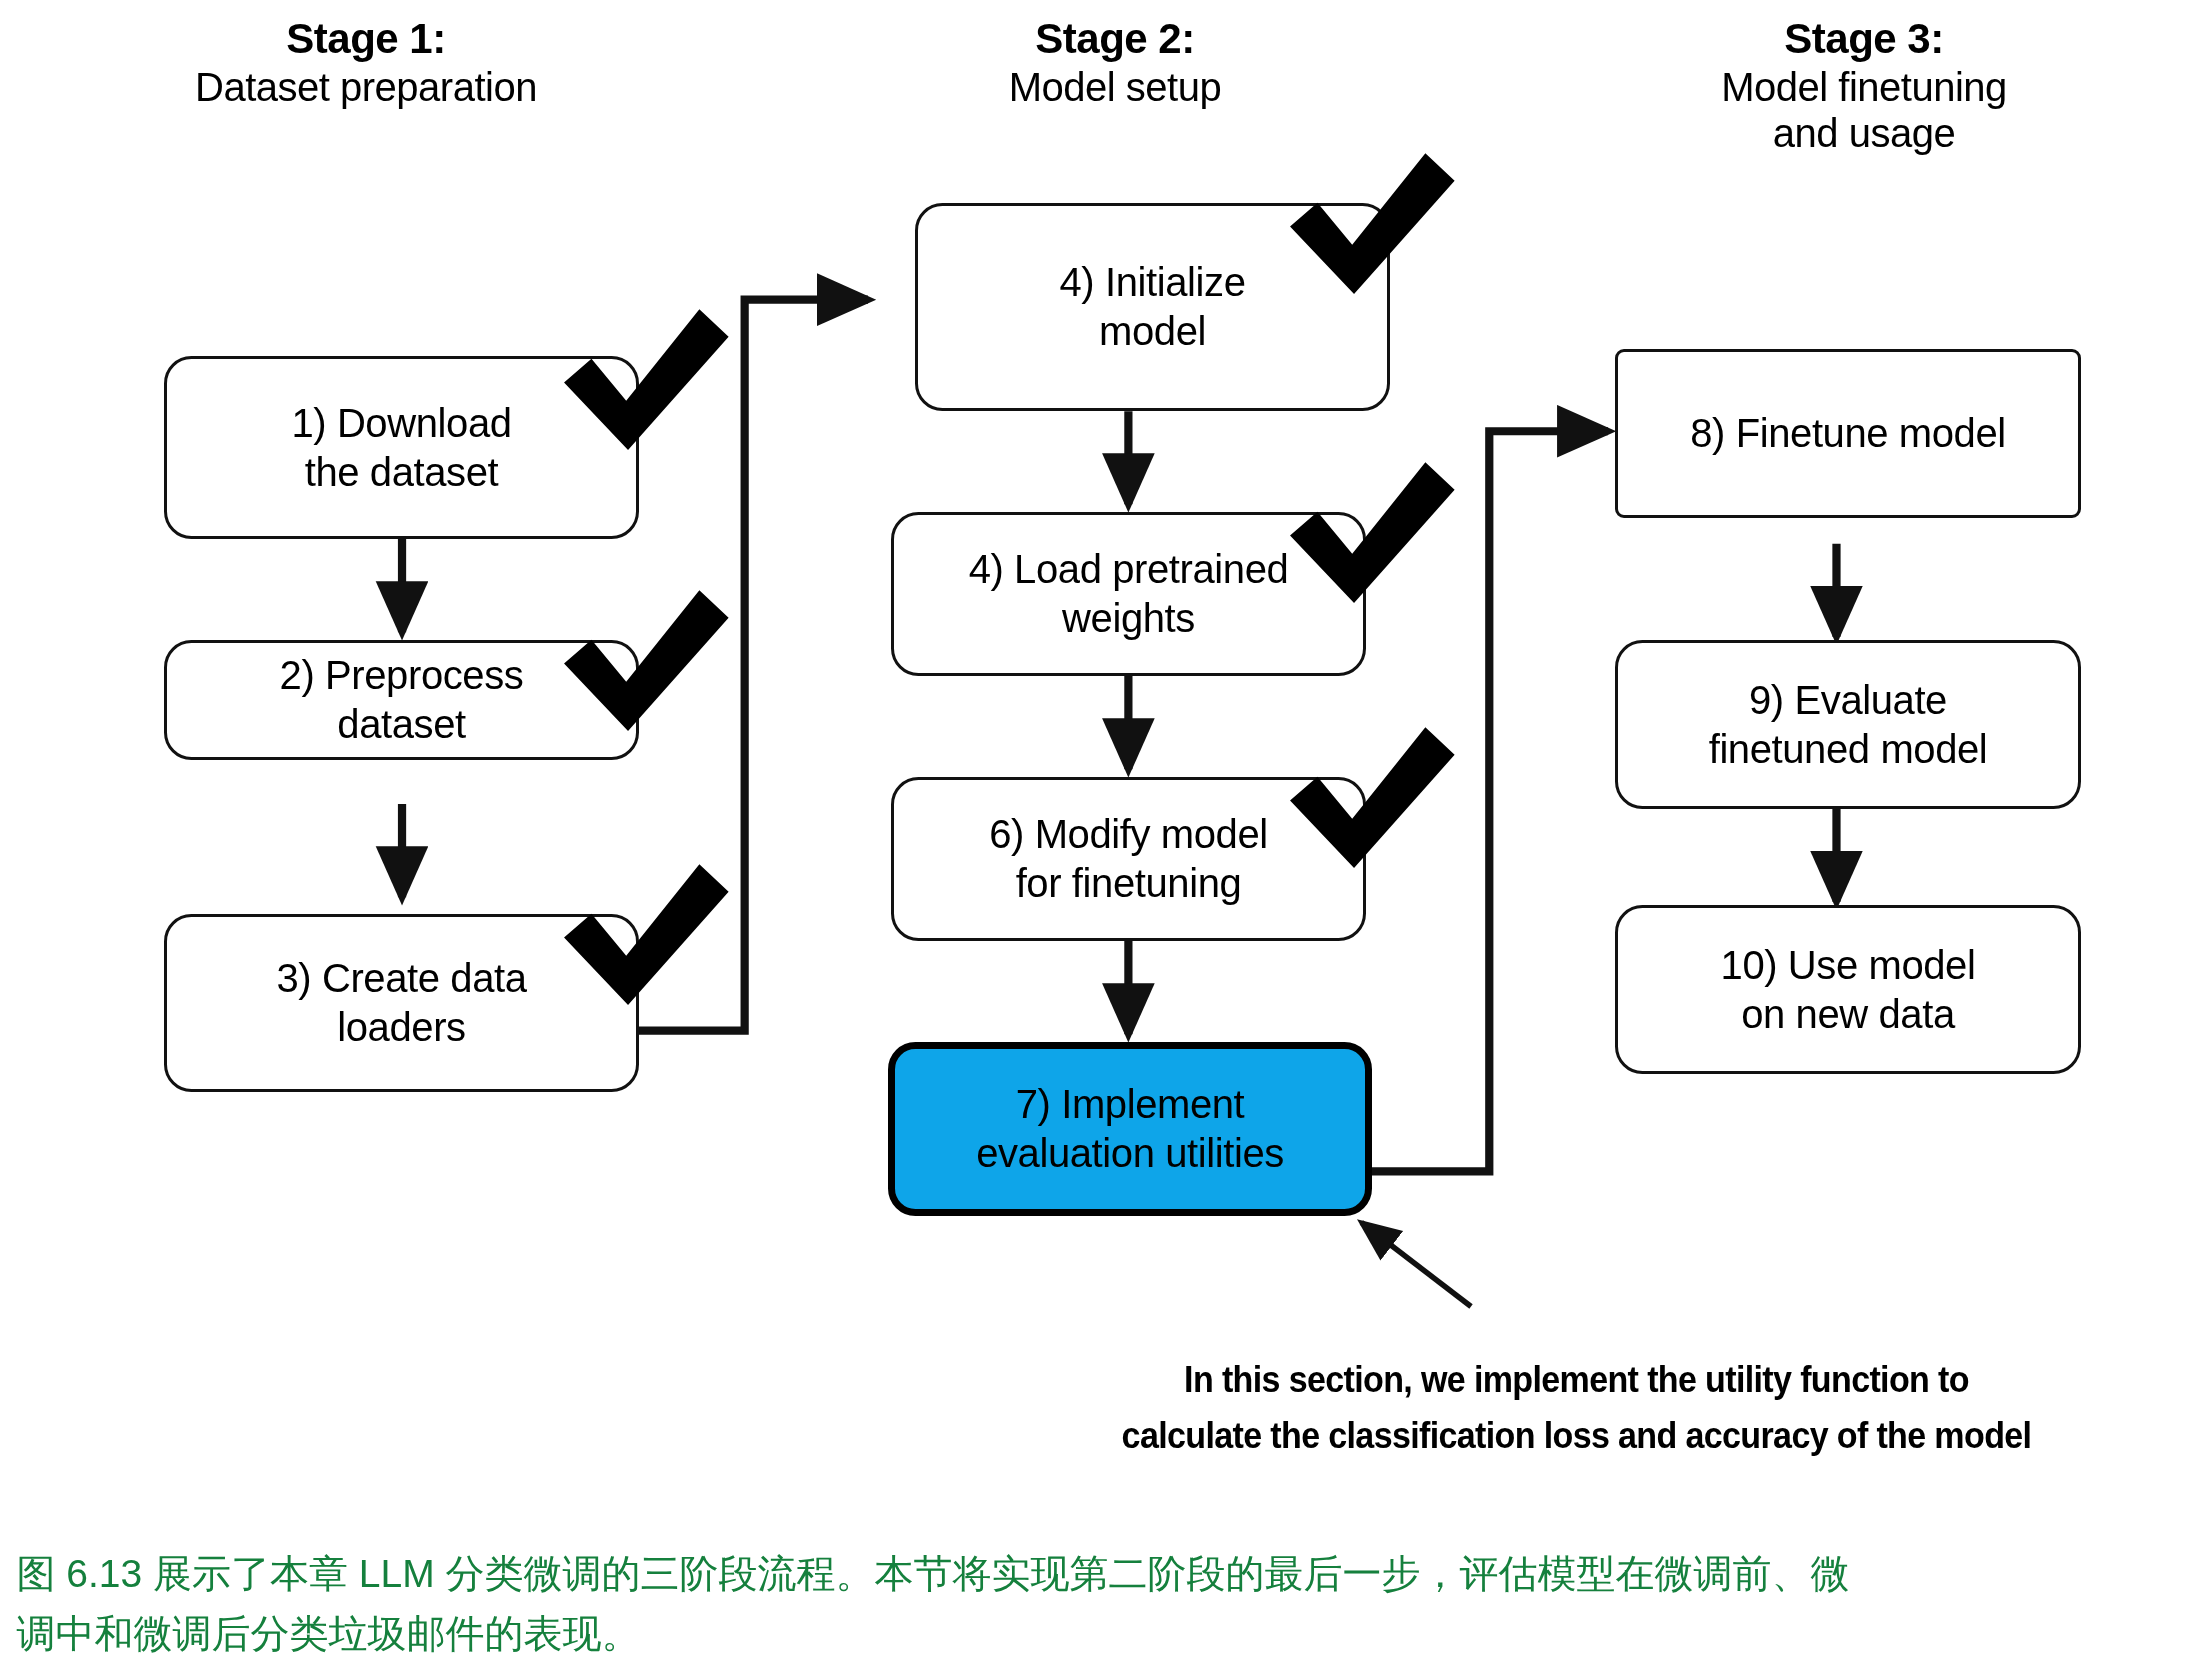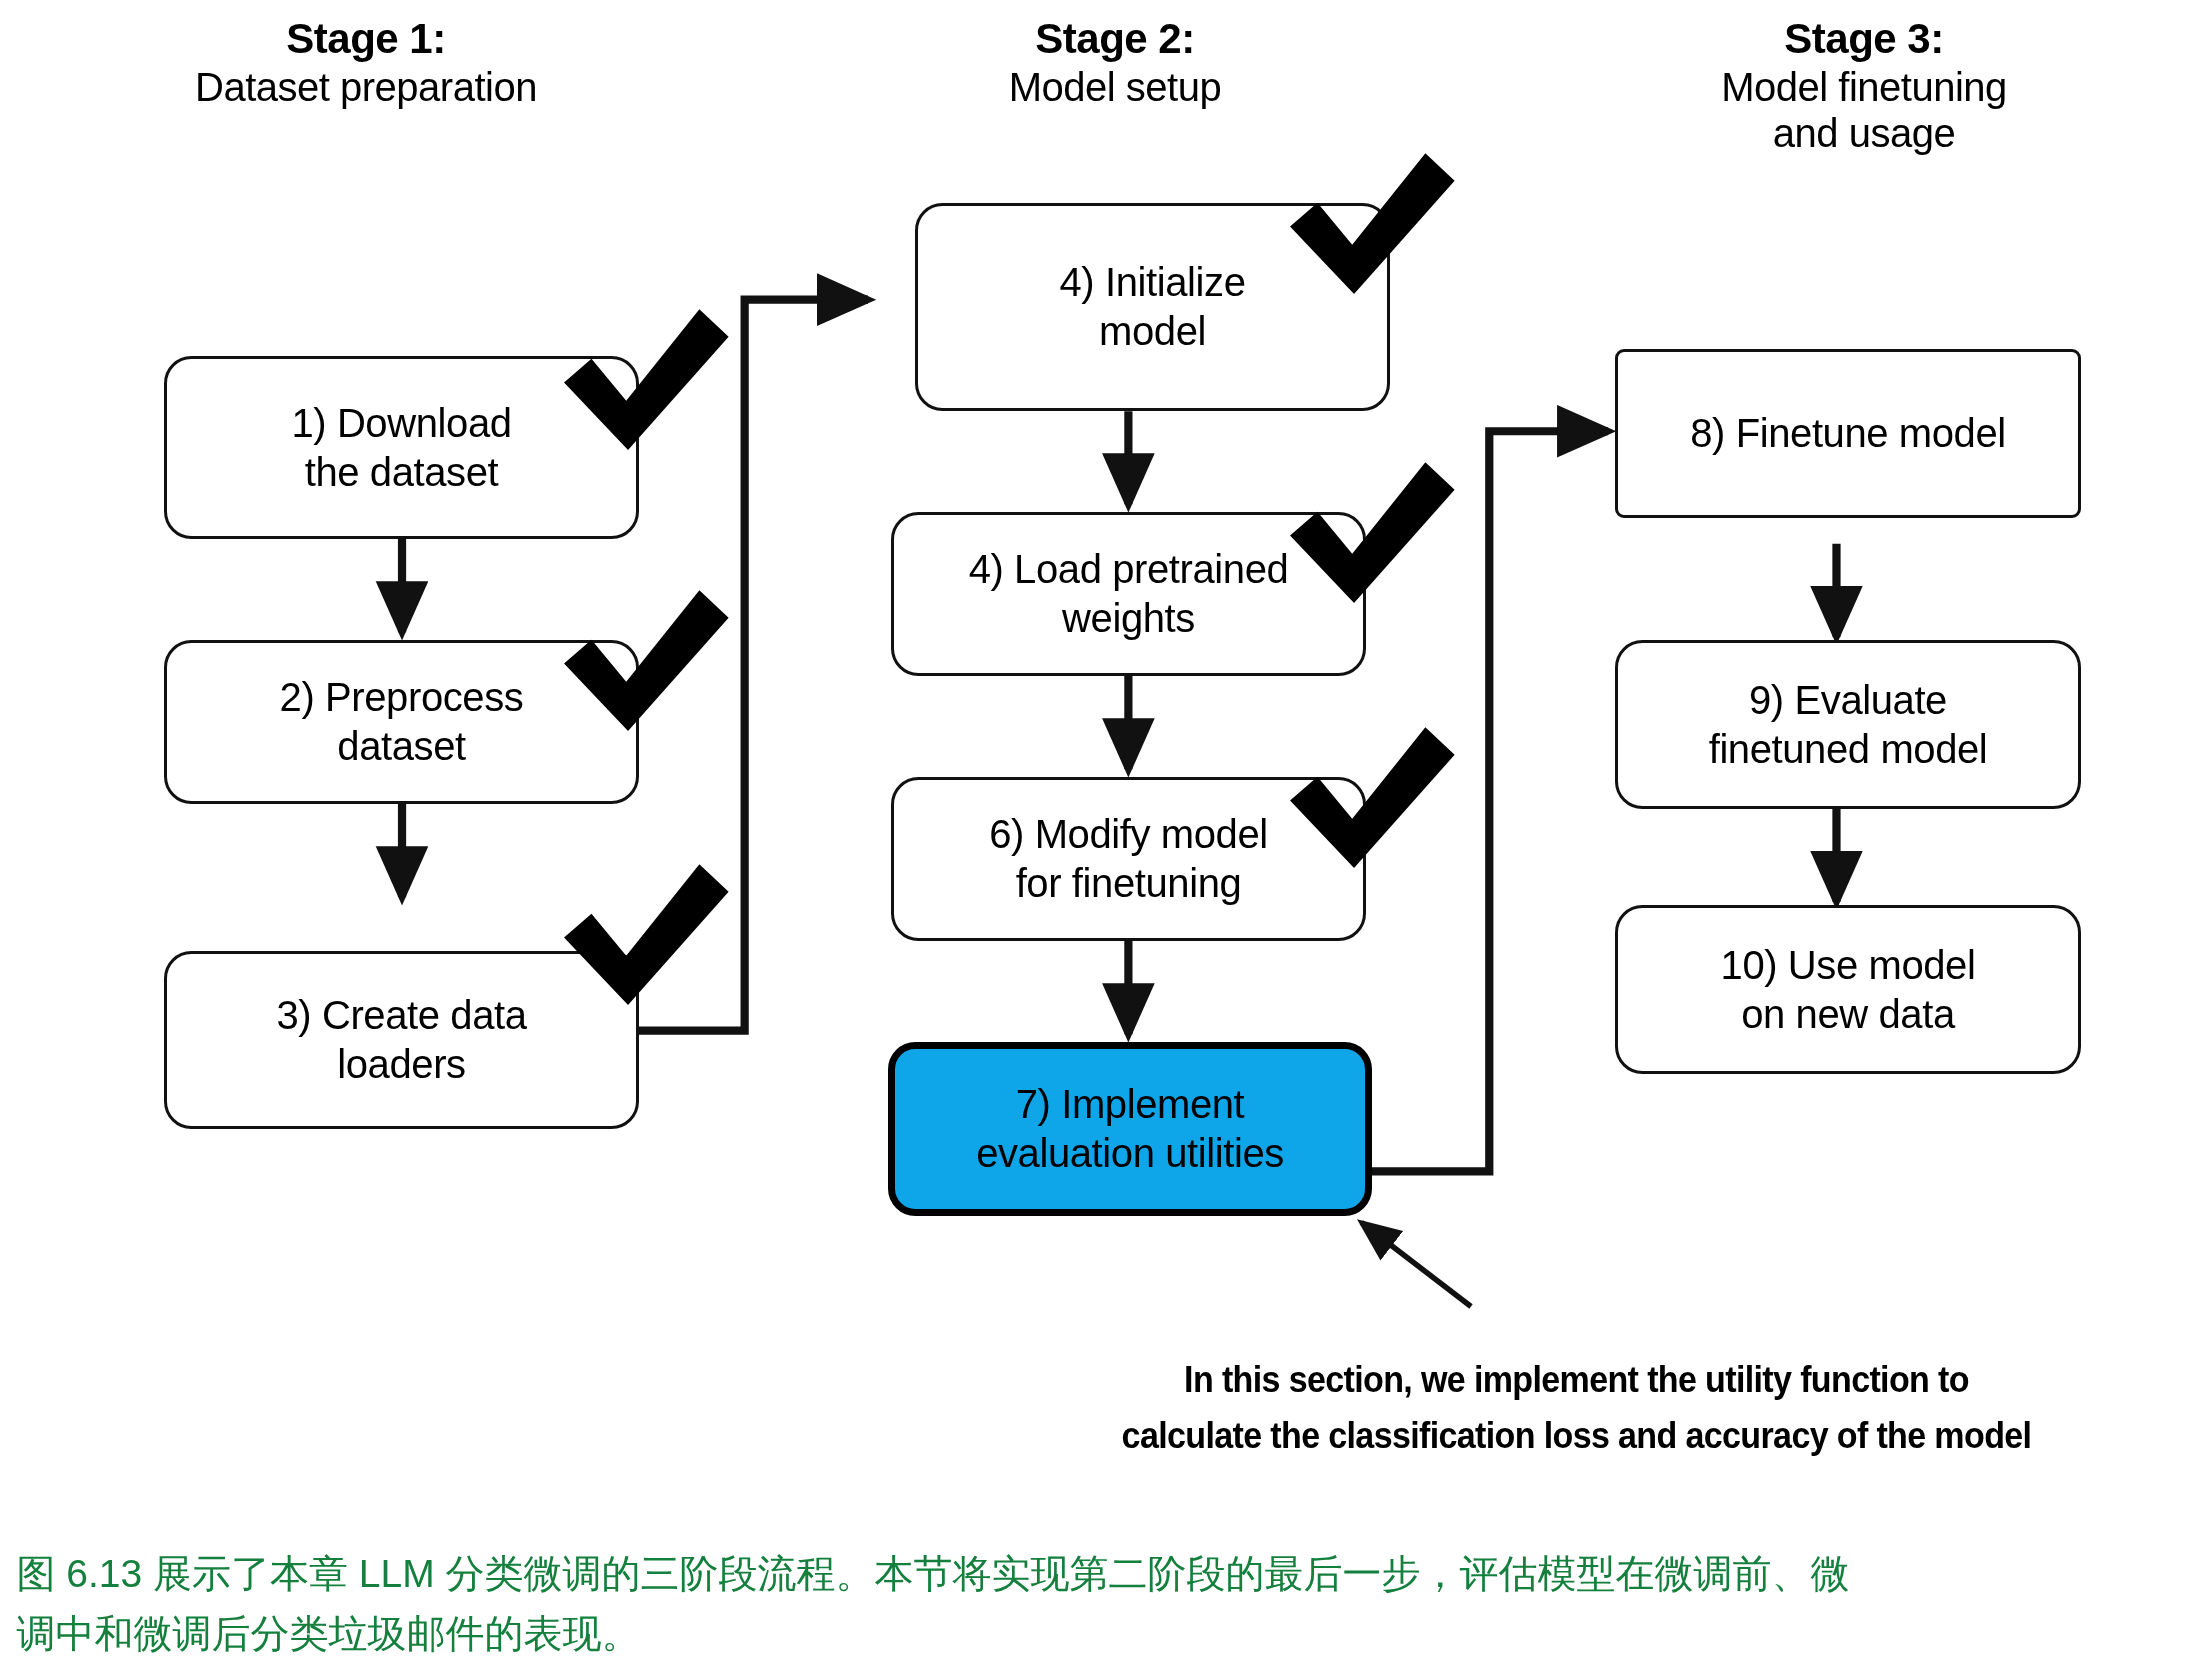--- a/index.html
+++ b/index.html
@@ -155,26 +155,26 @@
     <line x1="2010" y1="885" x2="2010" y2="987" stroke="#111111" stroke-width="9" marker-end="url(#ah)"></line>
 
     <line x1="1610" y1="1430" x2="1490" y2="1338" stroke="#111111" stroke-width="6" marker-end="url(#ah-thin)"></line>
   </svg>
 
   <div class="node" style="left:164px; top:356px; width:475px; height:183px;">
     <span class="node-label">1) Download
 the dataset</span>
   </div>
 
-  <div class="node" style="left:164px; top:640px; width:475px; height:164px;">
+  <div class="node" style="left:164px; top:640px; width:475px; height:120px;">
     <span class="node-label">2) Preprocess
 dataset</span>
   </div>
 
-  <div class="node" style="left:164px; top:914px; width:475px; height:178px;margin-top:37px;">
+  <div class="node" style="left:164px; top:914px; width:475px; height:178px;">
     <span class="node-label">3) Create data
 loaders</span>
   </div>
 
   <div class="node" style="left:891px; top:203px; width:475px; height:208px;margin-left:24px;">
     <span class="node-label">4) Initialize
 model</span>
   </div>
 
   <div class="node" style="left:891px; top:512px; width:475px; height:164px;">

